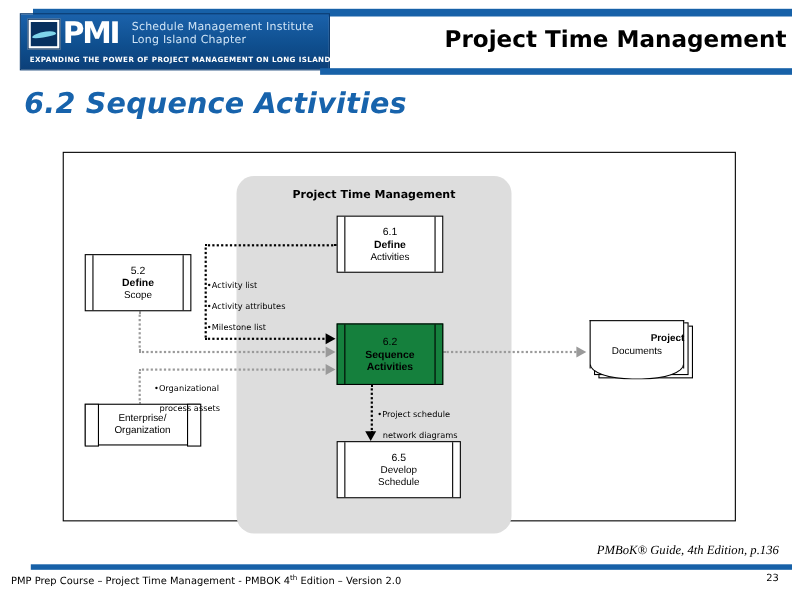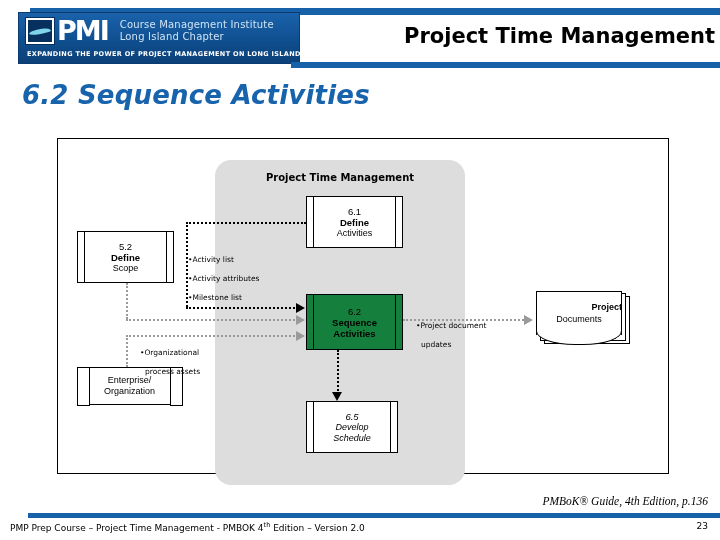--- a/index.html
+++ b/index.html
@@ -96,21 +96,21 @@
   .proc::before { left:6px; }
   .proc::after  { right:6px; }
   .proc .txt { font-size:9px; color:#000; padding:0 9px; }
   .proc .n { font-size:9.5px; }
   .proc .b { font-weight:bold; font-size:9.5px; }
   .proc.shaded { background:#15803d; }
 
   #box-61 { left:248px; top:57px; width:97px; height:52px; }
   #box-52 { left:19px; top:92px;  width:97px; height:52px; }
   #box-62 { left:248px; top:155px; width:97px; height:56px; }
-  #box-65 { left:248px; top:262px; width:92px; height:52px;font-style:italic; }
+  #box-65 { left:248px; top:262px; width:113px; height:52px; }
 
   
   #box-ent {
     position:absolute; left:19px; top:228px; width:105px; height:38px;
     border:1.5px solid #000; background:#fff;
     display:flex; align-items:center; justify-content:center;
     text-align:center; font-size:9px; line-height:11px;
   }
   #box-ent::before, #box-ent::after {
     content:""; position:absolute; top:-1.5px; bottom:-1.5px; width:11px;
@@ -203,21 +203,21 @@
 <div id="top-rule"></div>
 
 <div id="logo-block">
   <div id="logo-top">
     <div id="logo-mark">
       <div class="sea"></div>
         <div class="isle"></div>
     </div>
     <div id="logo-pmi">PMI</div>
     <div id="logo-words">
-      <div>Course Management Institute</div>
+      <div>Schedule Management Institute</div>
       <div>Long Island Chapter</div>
     </div>
   </div>
   <div id="logo-tag">EXPANDING THE POWER OF PROJECT MANAGEMENT ON LONG ISLAND</div>
 </div>
 
 <div id="header-title">Project Time Management</div>
 <div id="header-rule"></div>
 
 <div id="slide-title">6.2 Sequence Activities</div>
@@ -301,24 +301,24 @@
     <div class="li">Activity attributes</div>
     <div class="li">Milestone list</div>
   </div>
 
 
   <div class="note" id="note-opa">
     <div class="li">Organizational</div>
     <div style="padding-left:5px;">process assets</div>
   </div>
 
-  <div class="note" id="note-pdu">
-    <div class="li">Project document</div>
-    <div style="padding-left:5px;">updates</div>
-  </div>
-
+
+  <div class="note" id="note-psnd">
+    <div class="li">Project schedule</div>
+    <div style="padding-left:5px;">network diagrams</div>
+  </div>
 
 </div>
 
 <div id="citation">PMBoK® Guide, 4th Edition, p.136</div>
 <div id="footer-rule"></div>
 <div id="footer-text"><span>PMP Prep Course – Project Time Management - PMBOK 4</span><sup>th</sup><span> Edition – Version 2.0</span></div>
 <div id="page-num">23</div>
 
 </body></html>

